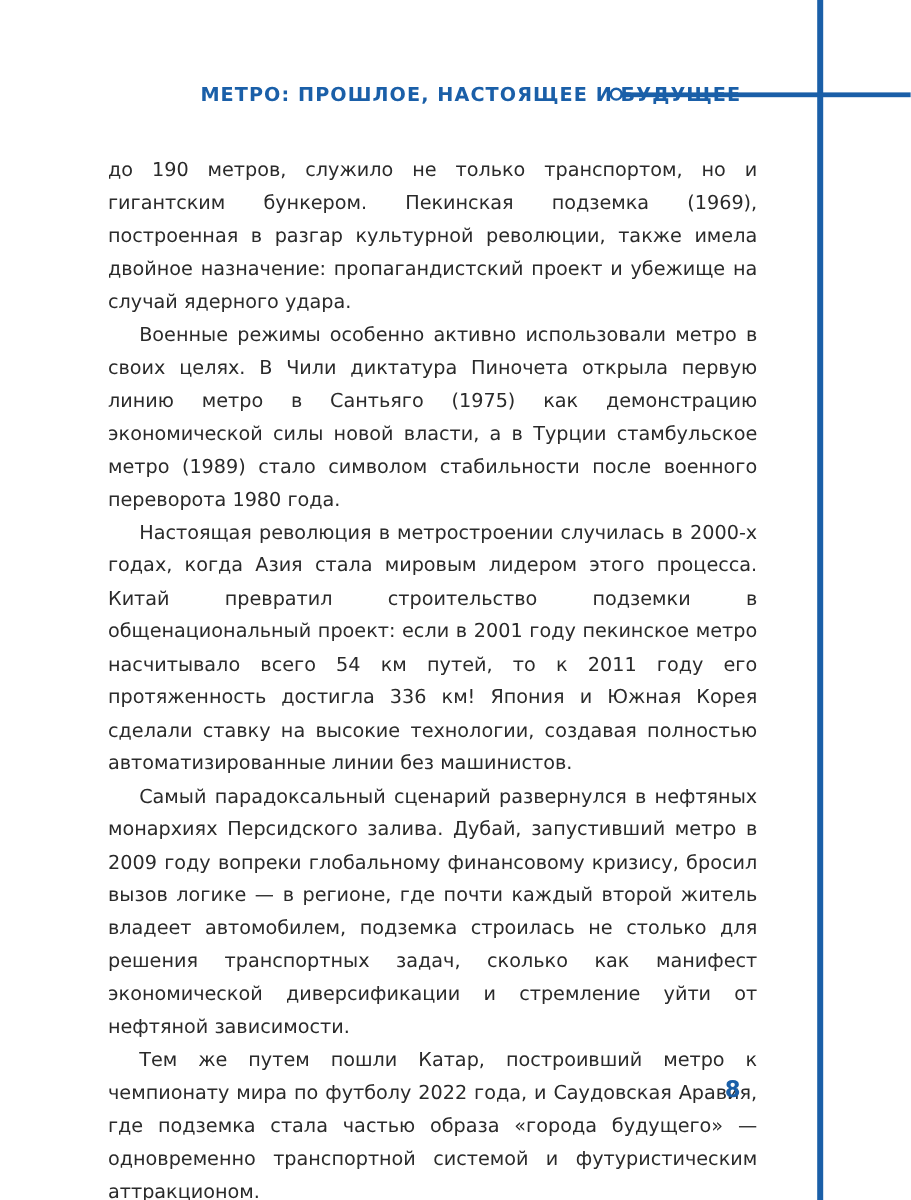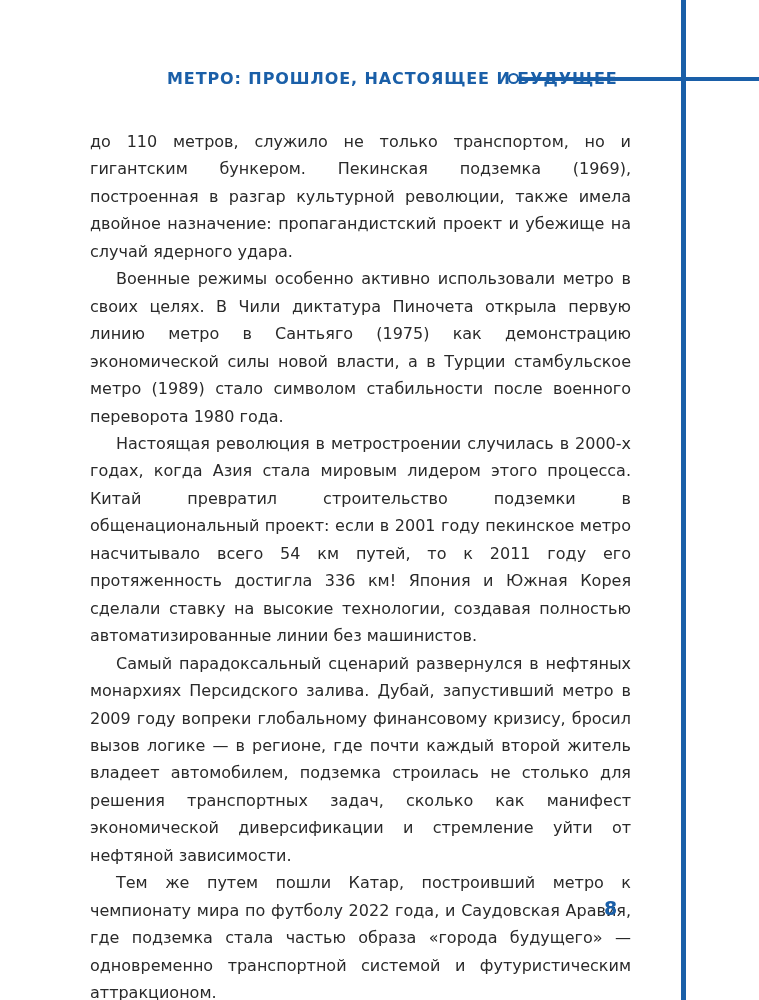--- a/index.html
+++ b/index.html
@@ -85,20 +85,20 @@
 </head>
 <body>
 
 <div class="vline"></div>
 <div class="hline"></div>
 <div class="station"></div>
 
 <div class="running-head">МЕТРО: ПРОШЛОЕ, НАСТОЯЩЕЕ И БУДУЩЕЕ</div>
 
 <div class="body-text">
-  <p class="cont">до 110 метров, служило не только транспортом, но и гигантским бункером. Пекинская подземка (1969), построенная в разгар культурной революции, также имела двойное назначение: пропагандистский проект и убежище на случай ядерного удара.</p>
+  <p class="cont">до 190 метров, служило не только транспортом, но и гигантским бункером. Пекинская подземка (1969), построенная в разгар культурной революции, также имела двойное назначение: пропагандистский проект и убежище на случай ядерного удара.</p>
   <p>Военные режимы особенно активно использовали метро в своих целях. В Чили диктатура Пиночета открыла первую линию метро в Сантьяго (1975) как демонстрацию экономической силы новой власти, а в Турции стамбульское метро (1989) стало символом стабильности после военного переворота 1980 года.</p>
   <p>Настоящая революция в метростроении случилась в 2000-х годах, когда Азия стала мировым лидером этого процесса. Китай превратил строительство подземки в общенациональный проект: если в 2001 году пекинское метро насчитывало всего 54 км путей, то к 2011 году его протяженность достигла 336 км! Япония и Южная Корея сделали ставку на высокие технологии, создавая полностью автоматизированные линии без машинистов.</p>
   <p>Самый парадоксальный сценарий развернулся в нефтяных монархиях Персидского залива. Дубай, запустивший метро в 2009 году вопреки глобальному финансовому кризису, бросил вызов логике — в регионе, где почти каждый второй житель владеет автомобилем, подземка строилась не столько для решения транспортных задач, сколько как манифест экономической диверсификации и стремление уйти от нефтяной зависимости.</p>
   <p>Тем же путем пошли Катар, построивший метро к чемпионату мира по футболу 2022 года, и Саудовская Аравия, где подземка стала частью образа «города будущего» — одновременно транспортной системой и футуристическим аттракционом.</p>
 </div>
 
 <div class="page-number">8</div>
 
 </body></html>

